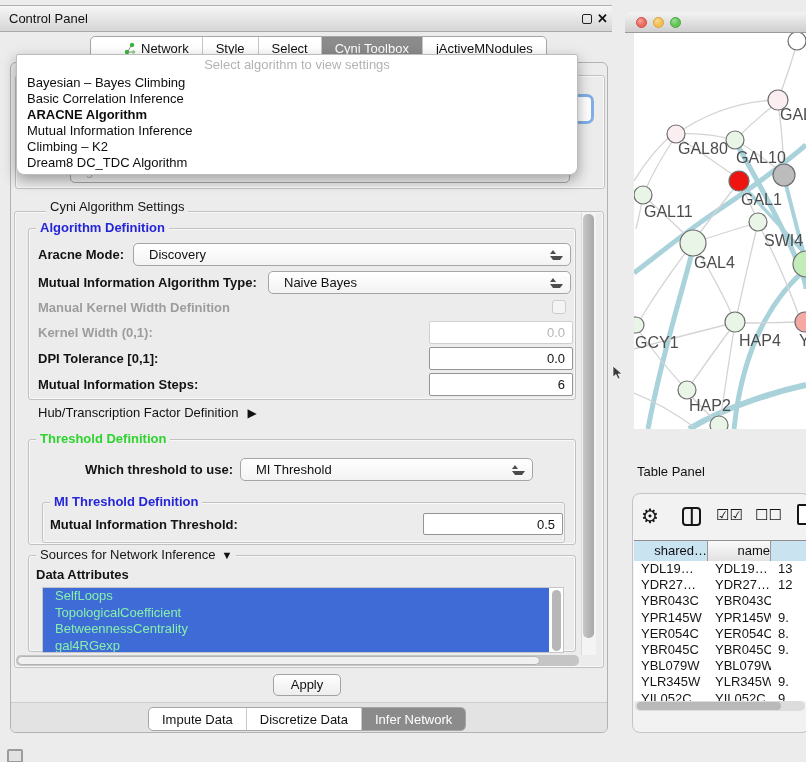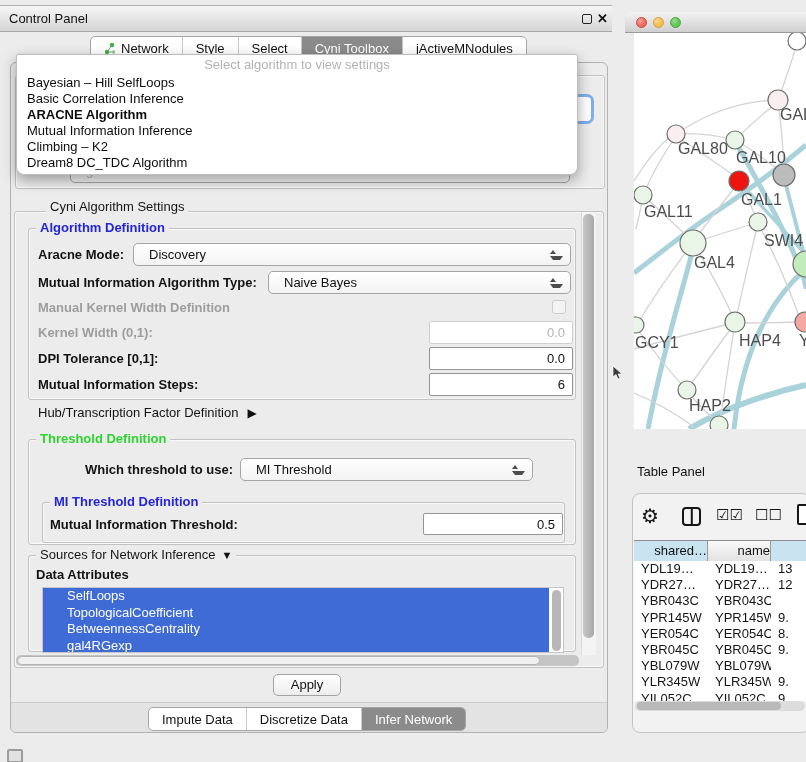--- a/index.html
+++ b/index.html
@@ -44,21 +44,21 @@
   .hidden-combo{left:70px;top:157px;width:500px;height:26px;z-index:10;}
   .hidden-combo span{color:#b6b6b6;}
   .blue-frag{position:absolute;left:572px;top:94px;width:22px;height:30px;border:3px solid #7fafe8;border-radius:7px;background:#fff;z-index:5;}
   
   .vtrack{position:absolute;background:#f4f4f4;border-left:1px solid #dadada;}
   .vthumb{position:absolute;border-radius:5px;background:linear-gradient(90deg,#c6c6c6,#a9a9a9);}
   .htrack{position:absolute;background:#c5c5c5;border-radius:5px;}
   .hthumb{position:absolute;background:#f0f0f0;border:1px solid #b3b3b3;border-radius:5px;}
   
   #attr-list{position:absolute;left:42px;top:587px;width:522px;height:66px;background:#fff;border:1px solid #c6c6c6;overflow:hidden;}
-  .attr-item{height:16.5px;line-height:16.5px;padding-left:24px;font-size:13px;color:#ffffff;background:#3e6bd5;width:calc(100% - 14px);white-space:nowrap;}
+  .attr-item{height:16.5px;line-height:16.5px;padding-left:12px;font-size:13px;color:#86efac;background:#3e6bd5;width:calc(100% - 14px);white-space:nowrap;}
   .list-thumb{position:absolute;right:2px;top:2px;width:9px;height:61px;border-radius:5px;background:#b7b7b7;}
   .apply-btn{position:absolute;left:273px;top:674px;width:68px;height:22px;background:linear-gradient(#ffffff,#ededed);
     border:1px solid #a3a3a3;border-radius:5px;font-size:13px;color:#111;text-align:center;line-height:20px;}
   
   .net-titlebar{position:absolute;left:625px;top:12px;width:181px;height:21px;background:linear-gradient(#f2f2f2,#cwhite);
     background:linear-gradient(#f3f3f3,#cfcfcf);border-bottom:1px solid #9a9a9a;border-radius:6px 0 0 0;}
   .tl{position:absolute;top:5px;width:11px;height:11px;border-radius:50%;}
   .net-frame{position:absolute;left:625px;top:33px;width:181px;height:412px;}
   .net-canvas{position:absolute;left:634px;top:33px;width:172px;height:396px;background:#fff;overflow:hidden;}
   
@@ -86,21 +86,21 @@
 <div id="screen">
 
   <div class="topline"></div>
 
   <div class="cp-titlebar">
     <span class="cp-title">Control Panel</span>
     <span class="float-ic"></span>
     <span class="close-ic">✕</span>
   </div>
 
-  <div id="top-tabs" class="seg-group" style="left:90px;top:36px;">
+  <div id="top-tabs" class="seg-group" style="left:90px;top:36px;padding-left:20px;">
       <div class="seg">
         <span class="net-ic">
           <svg width="12" height="13" viewBox="0 0 12 13">
             <line x1="3" y1="10" x2="8" y2="3" stroke="#9a9a9a" stroke-width="1"></line>
             <line x1="3" y1="10" x2="9.5" y2="10" stroke="#9a9a9a" stroke-width="1"></line>
             <circle cx="8" cy="3" r="2.2" fill="#3db53d"></circle>
             <circle cx="3" cy="10" r="2.2" fill="#3db53d"></circle>
             <circle cx="9.5" cy="10" r="1.8" fill="#8fd18f"></circle>
           </svg>
         </span>
@@ -231,21 +231,21 @@
         <span>Discretize Data</span>
       </div>
       <div class="seg sel">
         <span>Infer Network</span>
       </div>
     </div>
 
   <div id="dd-popup">
     <div class="dd-ph">Select algorithm to view settings</div>
     <div id="dd-items">
-        <div class="dd-item">Bayesian – Hill SelfLoops</div>
+        <div class="dd-item">Bayesian – Bayes Climbing</div>
         <div class="dd-item">Basic Correlation Inference</div>
         <div class="dd-item bold">ARACNE Algorithm</div>
         <div class="dd-item">Mutual Information Inference</div>
         <div class="dd-item">Climbing – K2</div>
         <div class="dd-item">Dream8 DC_TDC Algorithm</div>
       </div>
   </div>
 
   <svg style="position:absolute;left:612px;top:366px;" width="12" height="15">
     <polygon points="1,0 1,11 4,8.5 6,13 8,12 6,8 10,8" fill="#3c3c3c" stroke="#fff" stroke-width="0.7"></polygon>

